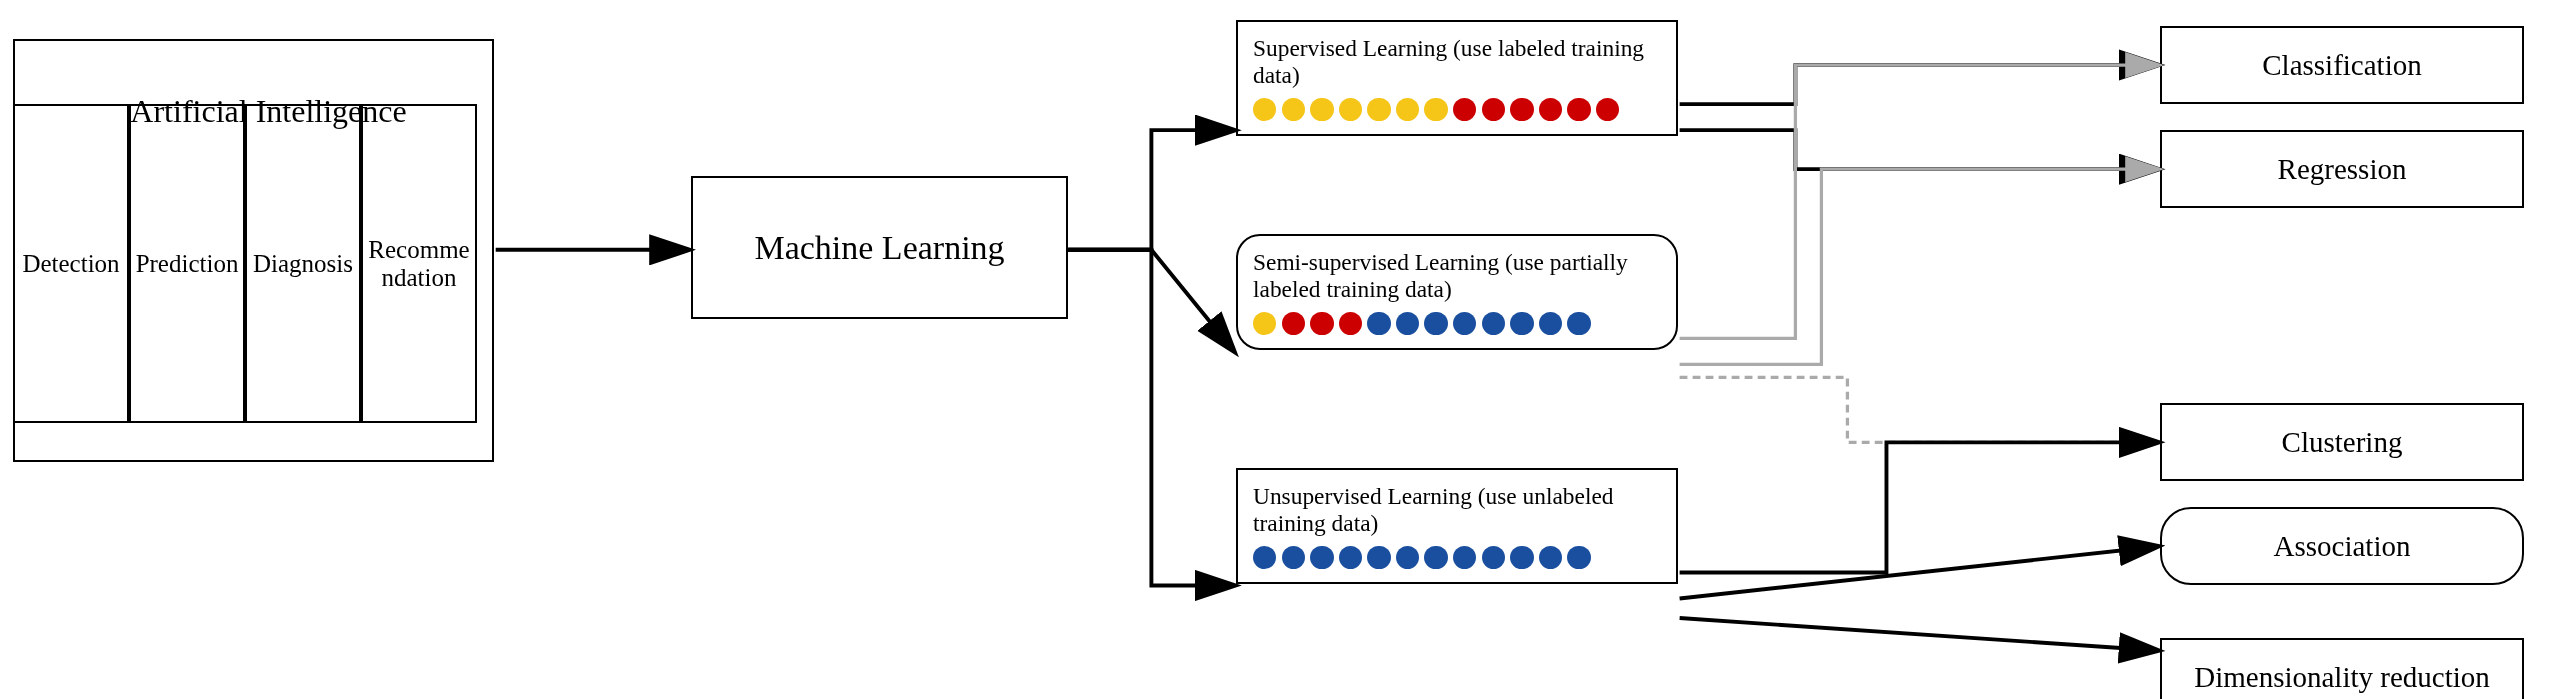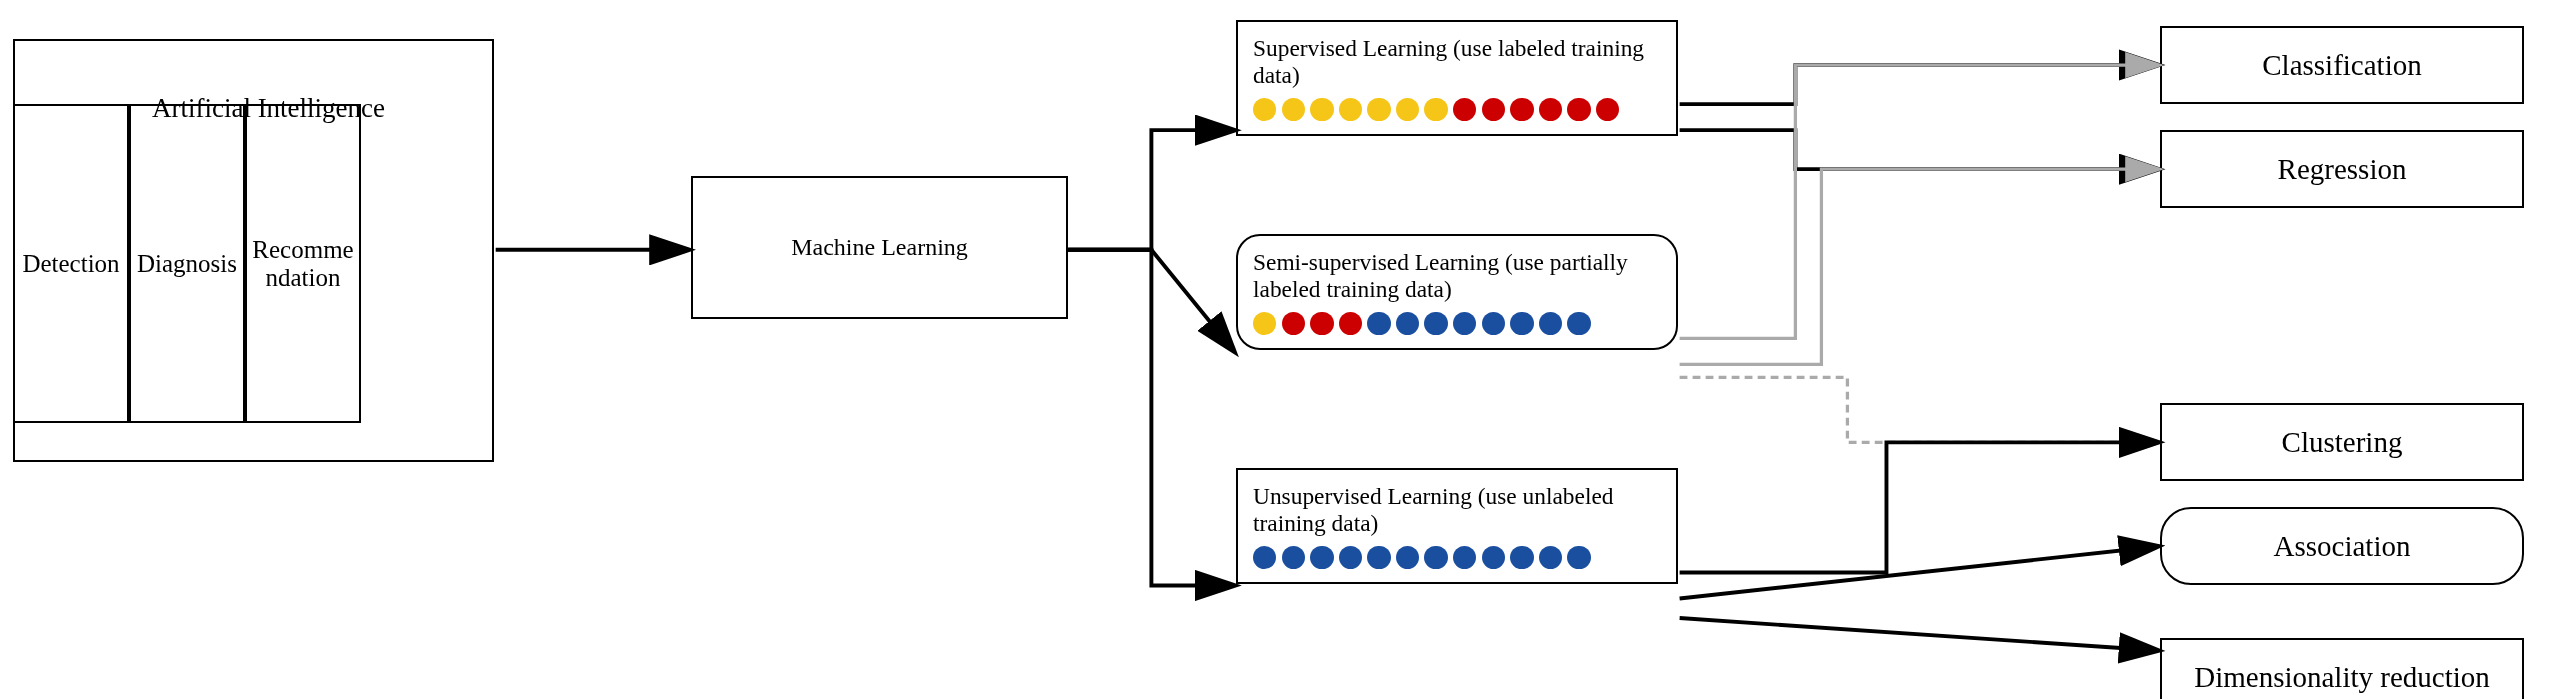--- a/index.html
+++ b/index.html
@@ -25,21 +25,21 @@
       width: 481px;
       height: 423px;
       border: 2px solid #000;
     }
     .ai-label {
       position: absolute;
       top: 52px;
       left: 19.5px;
       width: 468px;
       text-align: center;
-      font-size: 27px;
+      font-size: 32px;
     }
     
     .sub-boxes {
       position: absolute;
       top: 104px;
       left: 13px;
       display: flex;
       gap: 0;
     }
     .sub-box {
@@ -58,21 +58,21 @@
       position: absolute;
       top: 176px;
       left: 691px;
       width: 377px;
       height: 143px;
       border: 2px solid #000;
       display: flex;
       align-items: center;
       justify-content: center;
       text-align: center;
-      font-size: 24px;
+      font-size: 34px;
       font-weight: normal;
     }
     
     .learning-box {
       position: absolute;
       border: 2px solid #000;
       width: 442px;
       padding: 13px 15px;
       font-size: 23.4px;
     }
@@ -136,20 +136,21 @@
 <body>
 
 <div class="diagram">
 
   <div class="ai-box">
     <div class="ai-label">Artificial Intelligence</div>
   </div>
 
   <div class="sub-boxes">
     <div class="sub-box">Detection</div>
+    <div class="sub-box">Prediction</div>
     <div class="sub-box">Diagnosis</div>
     <div class="sub-box">Recomme ndation</div>
   </div>
 
   <div class="ml-box">
     <span>Machine Learning</span>
   </div>
 
   <div class="learning-box supervised-box">
     <div>Supervised Learning (use labeled training data)</div>

